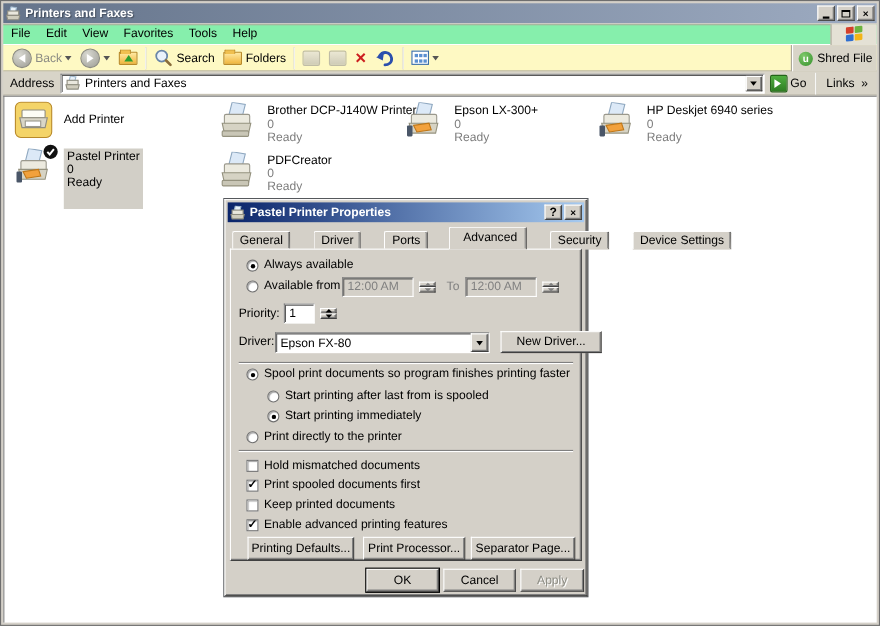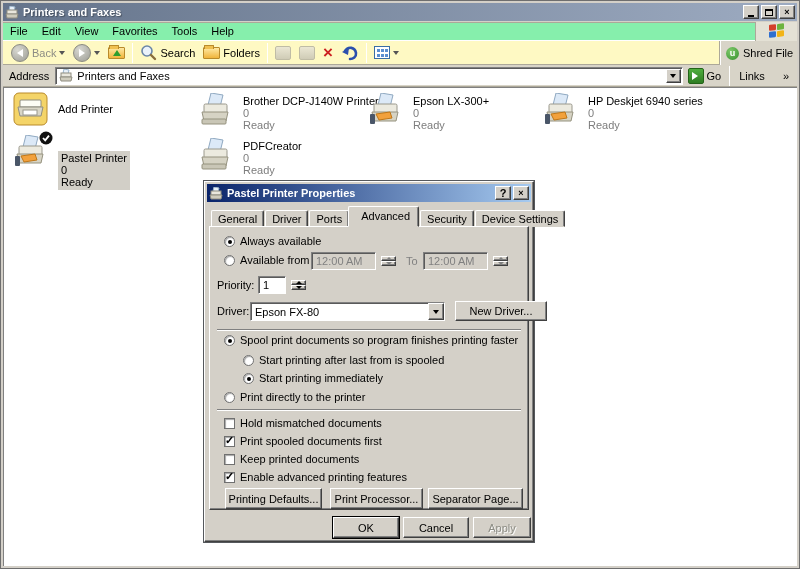--- a/index.html
+++ b/index.html
@@ -69,49 +69,49 @@
                 display:flex; align-items:center; padding:0 1px 0 3px; }
   .addr-combo .atext { flex:1; margin-left:4px; }
   .combo-btn { width:15px; height:14px; background:#d4d0c8; border:1px solid;
                border-color:#fff #404040 #404040 #fff; box-shadow:inset -1px -1px 0 #808080;
                display:flex; align-items:center; justify-content:center; }
   .combo-btn::after { content:""; width:0; height:0; border:3px solid transparent; border-top:4px solid #000; margin-top:4px; }
   .gobtn { display:flex; align-items:center; gap:3px; padding:0 5px; }
   .gosquare { width:16px; height:16px; background:linear-gradient(#4fae3f,#2e7d22);
               border:1px solid #246419; border-radius:2px; display:flex; align-items:center; justify-content:center; }
   .gosquare b { width:0; height:0; border:4px solid transparent; border-left:6px solid #fff; margin-left:3px; }
-  .links { display:flex; align-items:center; gap:18px; padding:0 6px; }
+  .links { display:flex; align-items:center; gap:6px; padding:0 6px; }
 
   
   .shred { position:absolute; right:2px; top:40px; height:24px; width:78px;
            display:flex; align-items:center; gap:4px; border-left:1px solid #aca899;
            box-shadow:1px 0 0 #fff inset; padding-left:6px; background:#d8d4c8; }
   .ushield { width:13px; height:13px; border-radius:50%; background:radial-gradient(circle at 35% 30%,#7ec96a,#35902c);
              color:#fff; font-size:9px; font-weight:bold; display:flex; align-items:center; justify-content:center; }
 
   
   .content { position:absolute; left:2px; right:2px; top:86px; bottom:2px; background:#fff;
              border-top:1px solid #808080; border-left:1px solid #808080; }
   .pitem { position:absolute; display:flex; gap:8px; }
   .picon { position:relative; width:38px; height:34px; flex:0 0 38px; }
   .ptext { padding-top:2px; line-height:12px; }
   .pname { color:#000; }
   .pmeta { color:#7d7d7d; }
-  .ptext.selected { background:#d2cfc7; padding:1px 3px 2px 3px; margin-top:16px; }
+  .ptext.selected { background:#d2cfc7; padding:1px 3px 18px 3px; margin-top:0; }
   .badge { position:absolute; right:-3px; top:-4px; }
 
   
   .dlg { position:absolute; left:203px; top:180px; width:330px; height:361px;
          background:#d4d0c8; border:1px solid; border-color:#fff #404040 #404040 #fff;
          box-shadow:inset -1px -1px 0 #808080, 0 0 0 1px #55585c; z-index:10; }
   .dlg-title { position:absolute; left:2px; right:2px; top:2px; height:18px;
                background:linear-gradient(90deg,#0a246a,#a6caf0);
                display:flex; align-items:center; padding:0 2px; }
   .dlg-title .ttext { color:#fff; font-weight:bold; flex:1; margin-left:4px; }
-  .tabs { position:absolute; left:6px; top:26px; right:6px; height:19px; display:flex; align-items:flex-end; }
+  .tabs { position:absolute; left:6px; top:26px; right:6px; height:19px; display:flex; align-items:flex-end;gap:20px; }
   .tab { height:17px; padding:2px 6px 0 6px; background:#d4d0c8; margin-right:1px;
          border:1px solid; border-color:#fff #404040 #d4d0c8 #fff;
          box-shadow:inset -1px 0 0 #808080; border-radius:2px 2px 0 0; white-space:nowrap; }
   .tab.active { height:21px; padding-top:3px; position:relative; z-index:3;
                 margin-left:-2px; padding-left:12px; padding-right:8px;
                 border-bottom-color:#d4d0c8; box-shadow:inset -1px 0 0 #808080; }
   .page { position:absolute; left:4px; right:4px; top:44px; height:284px; background:#d4d0c8;
           border:1px solid; border-color:#fff #404040 #404040 #fff; box-shadow:inset -1px -1px 0 #808080; z-index:2; }
 
   .ctl { position:absolute; display:flex; align-items:center; gap:5px; white-space:nowrap; }

